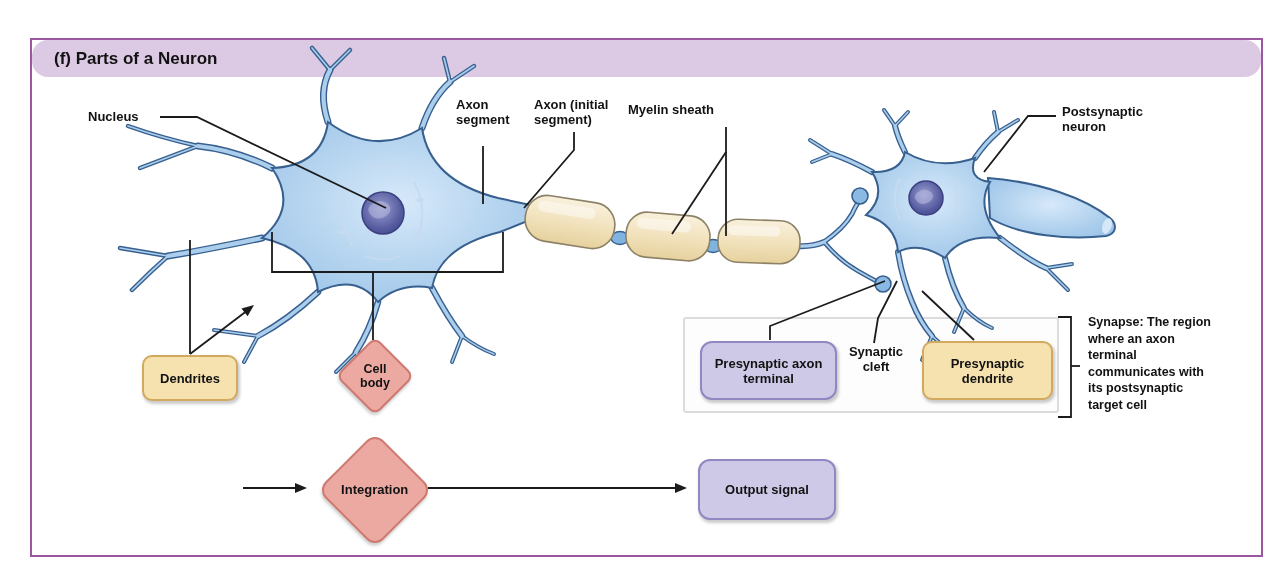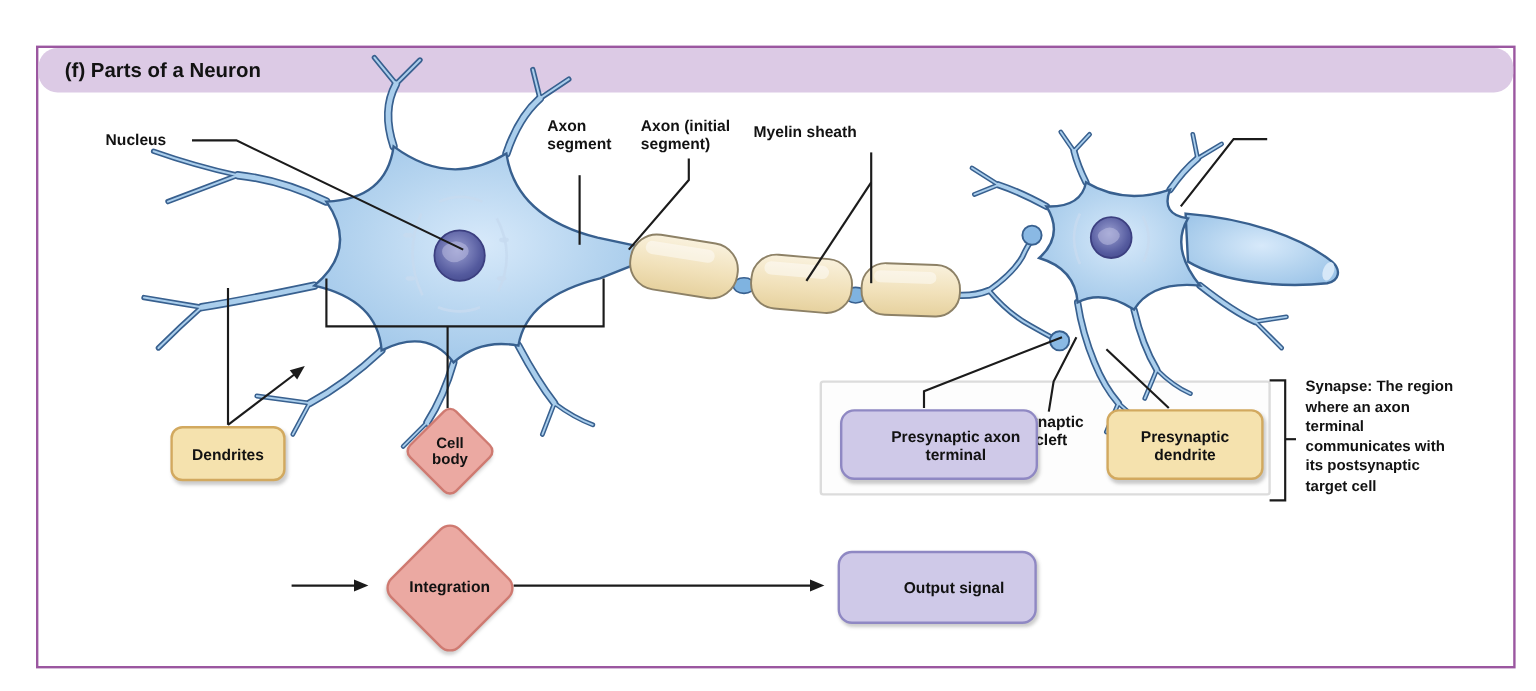--- a/index.html
+++ b/index.html
@@ -14,21 +14,21 @@
   svg.art{position:absolute;left:0;top:0;z-index:2;}
 
   .lbl{position:absolute;z-index:3;font:bold 13px "Liberation Sans",sans-serif;
        color:#121212;line-height:15px;}
   .ctr{text-align:center;}
 
   .tagbox{position:absolute;z-index:3;display:flex;align-items:center;justify-content:center;
           text-align:center;font:bold 13px "Liberation Sans",sans-serif;line-height:15px;color:#121212;
           box-shadow:1.5px 2.5px 3px rgba(70,70,70,.28);}
   .ybox{background:var(--c-yellow_bg);border:2px solid var(--c-yellow_border);border-radius:10px;}
-  .pbox{background:var(--c-purple_bg);border:2px solid var(--c-purple_border);border-radius:12px;padding-left:28px;}
+  .pbox{background:var(--c-purple_bg);border:2px solid var(--c-purple_border);border-radius:12px;}
 
   .diamond{position:absolute;z-index:3;transform:rotate(45deg);
            background:var(--c-red_bg);border:2px solid var(--c-red_border);
            display:flex;align-items:center;justify-content:center;
            box-shadow:1.5px 2.5px 3px rgba(70,70,70,.25);}
   .diamond>span{transform:rotate(-45deg);font:bold 13px "Liberation Sans",sans-serif;
                 line-height:14px;color:#121212;text-align:center;}
 
   .synapse-card{position:absolute;z-index:1;left:683px;top:317px;width:372px;height:92px;
                 background:#fdfdfd;border:2px solid var(--c-synapse_box_border);border-radius:3px;}
@@ -252,20 +252,21 @@
     <g>
       <path class="ln" d="M428,488 L678,488"></path>
       <path class="ahead" transform="translate(687,488)" d="M0,0 L-12,-5 L-12,5 Z"></path>
     </g>
   </svg>
 
   <div class="lbl" style="left:88px;top:109px;">Nucleus</div>
   <div class="lbl" style="left:456px;top:97px;width:54px;">Axon segment</div>
   <div class="lbl" style="left:534px;top:97px;width:96px;">Axon (initial segment)</div>
   <div class="lbl" style="left:628px;top:102px;">Myelin sheath</div>
+  <div class="lbl" style="left:1062px;top:104px;width:100px;">Postsynaptic neuron</div>
   <div class="lbl ctr" style="left:838px;top:344px;width:76px;">Synaptic cleft</div>
 
   <div class="tagbox ybox" style="left:142px;top:355px;width:92px;height:42px;">Dendrites</div>
 
   <div class="diamond" style="left:347px;top:348px;width:52px;height:52px;border-radius:8px;">
     <span style="width:40px;font-size:12.5px;">Cell body</span>
   </div>
 
   <div class="tagbox pbox" style="left:700px;top:341px;width:133px;height:55px;">Presynaptic axon terminal</div>
   <div class="tagbox ybox" style="left:922px;top:341px;width:127px;height:55px;">Presynaptic dendrite</div>

